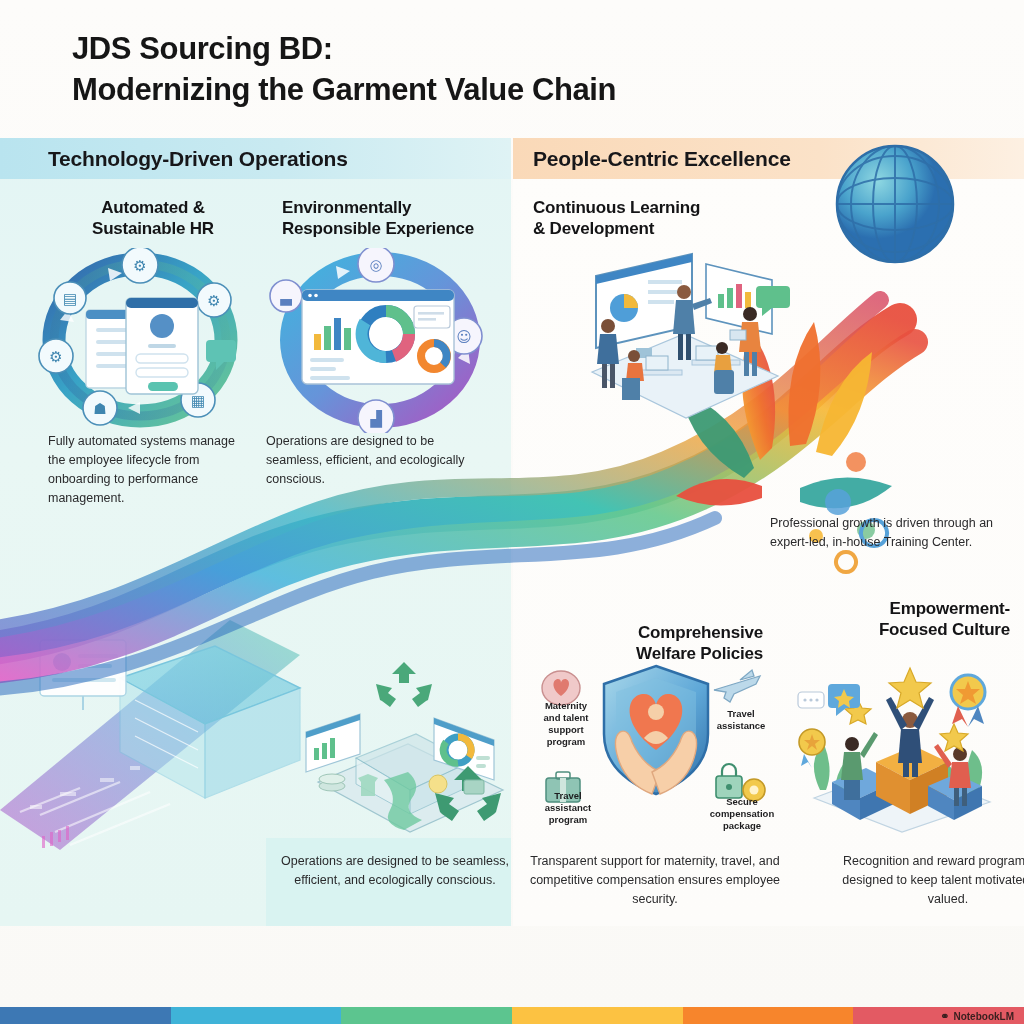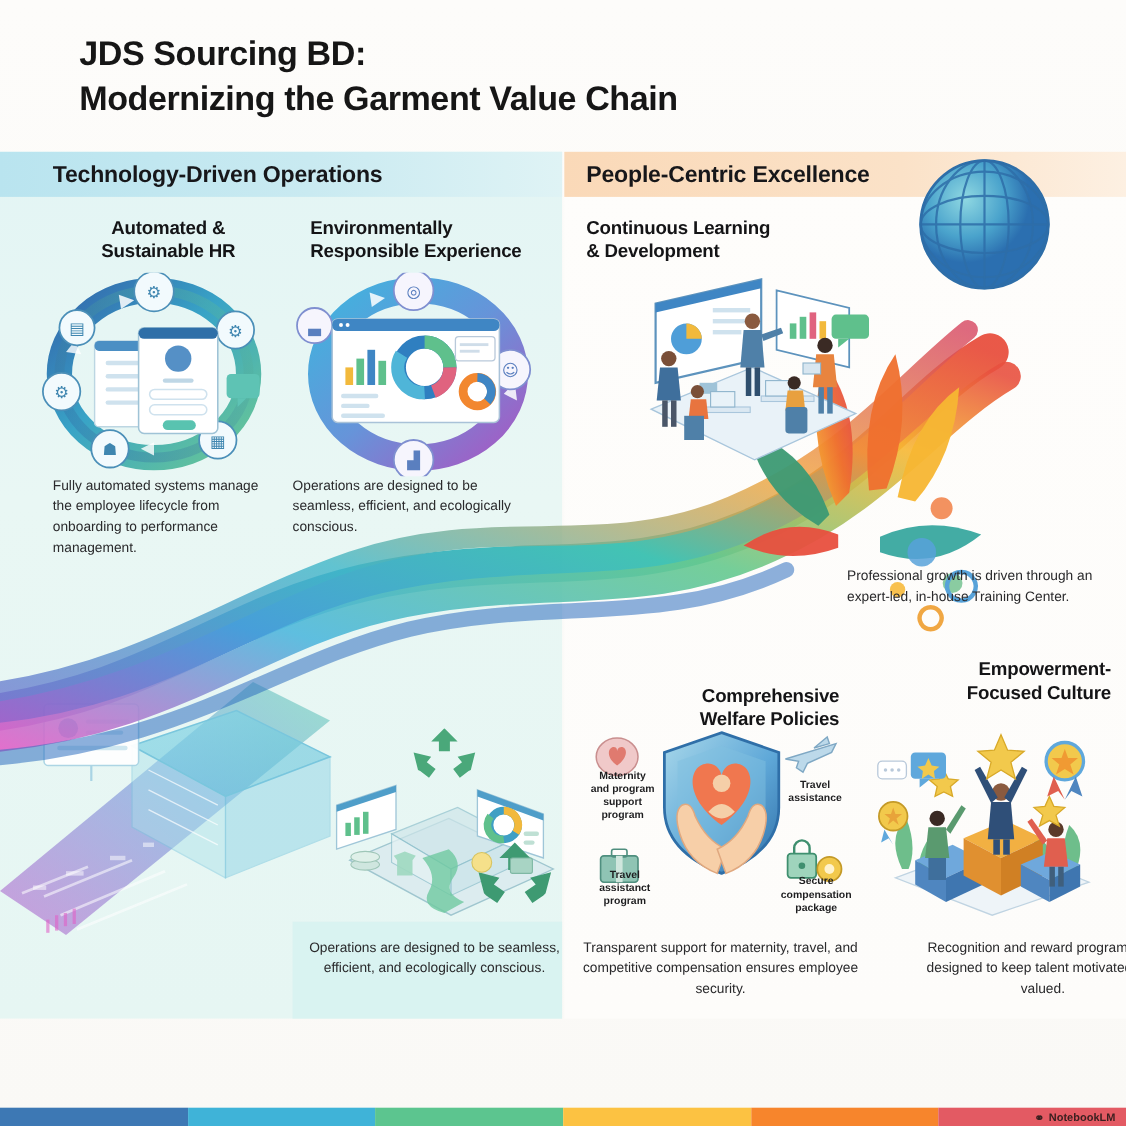--- a/index.html
+++ b/index.html
@@ -471,21 +471,21 @@
   <svg class="illus" style="left:712px; top:760px;" width="56" height="44">
     <rect x="4" y="16" width="26" height="22" rx="3" fill="#9fd4bc" stroke="#3f8f6f" stroke-width="1.6"></rect>
     <path d="M10 16 v-5 a7 7 0 0 1 14 0 v5" fill="none" stroke="#3f8f6f" stroke-width="2.2"></path>
     <circle cx="17" cy="27" r="3" fill="#3f8f6f"></circle>
     <circle cx="42" cy="30" r="11" fill="#f2c94c" stroke="#c49a28" stroke-width="1.6"></circle>
     <circle cx="42" cy="30" r="4.5" fill="#fff3cc"></circle>
   </svg>
 
   <div class="wl-label" id="wl1" style="left:528px; top:700px; width:76px;">
       <div>Maternity</div>
-      <div>and program</div>
+      <div>and talent</div>
       <div>support</div>
       <div>program</div>
     </div>
   <div class="wl-label" id="wl2" style="left:706px; top:708px; width:70px;">
       <div>Travel</div>
       <div>assistance</div>
     </div>
   <div class="wl-label" id="wl3" style="left:530px; top:790px; width:76px;">
       <div>Travel</div>
       <div>assistanct</div>

